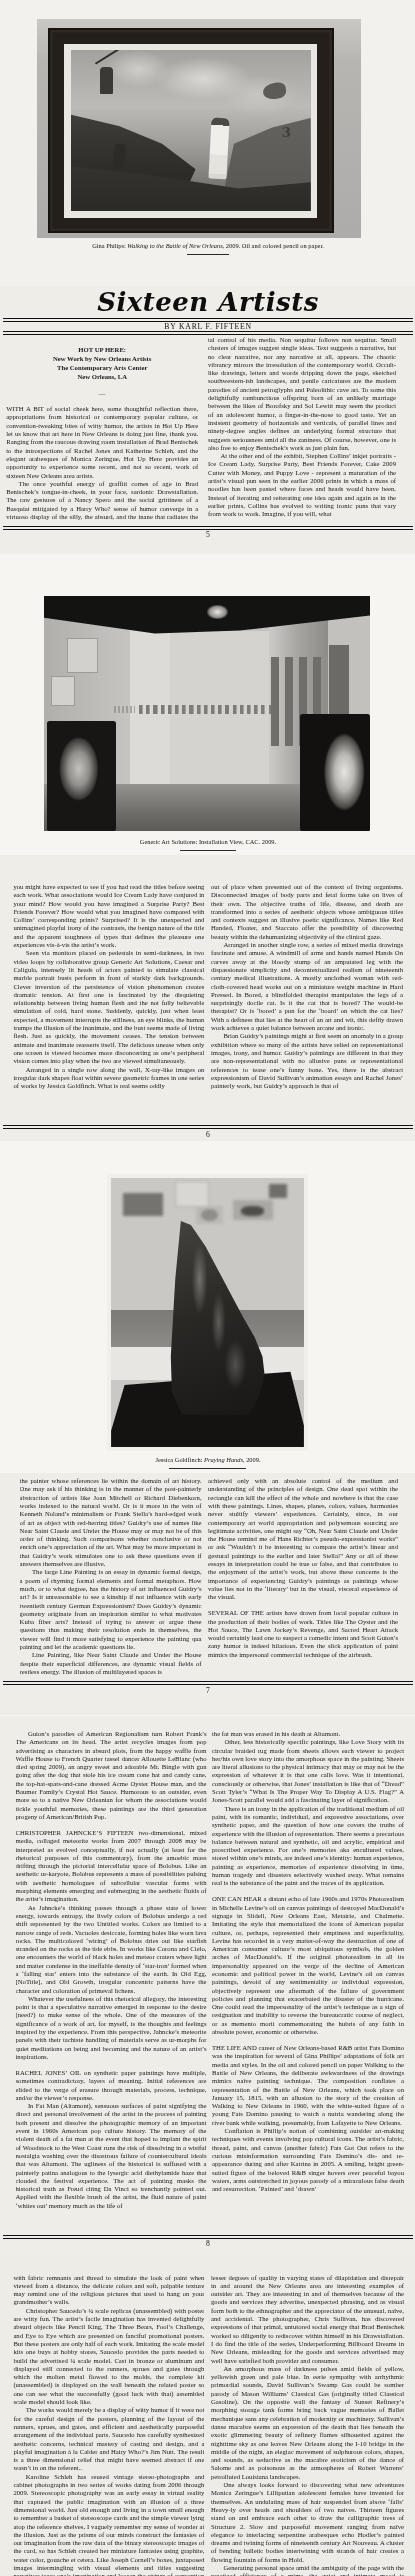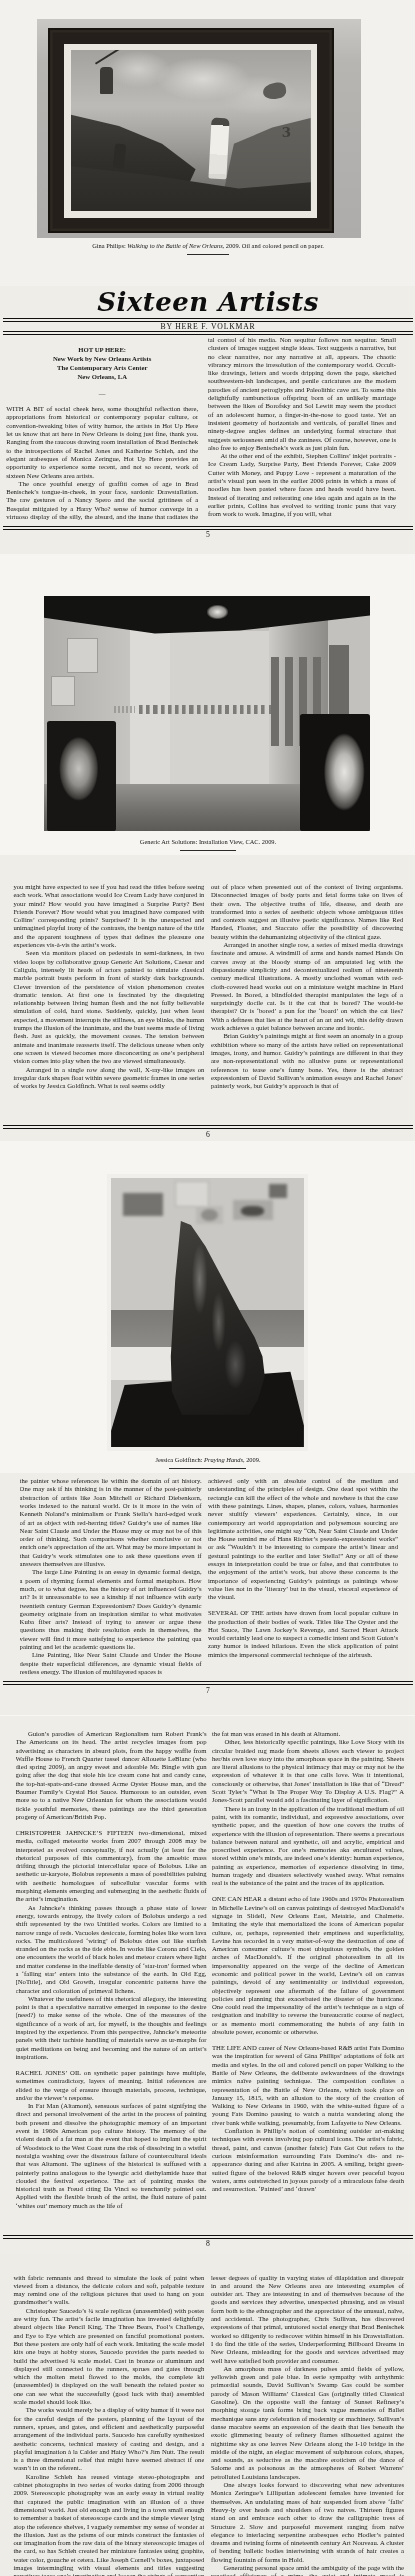--- a/index.html
+++ b/index.html
@@ -144,21 +144,21 @@
       <i>Walking to the Battle of New Orleans,</i>
       <span>2009. Oil and colored pencil on paper.</span>
     </div>
     <div class="cap-rule" style="left:187px;top:254px;width:42px;"></div>
   </div>
 
   <div class="page bg-b" style="top:286px;height:268px;">
     <div class="artifact"></div>
     <h1 class="headline" style="top:1px;margin:0;">Sixteen Artists</h1>
     <div class="rule-hb" style="top:32px;"></div>
-    <div class="byline" style="top:36px;">BY HERE F. VOLKMAR</div>
+    <div class="byline" style="top:36px;">BY KARL F. FIFTEEN</div>
     <div class="rule-bt" style="top:45px;"></div>
 
     <div class="col" style="left:6.2px;top:50px;width:192px;height:185px;">
       <div class="showinfo">
         <div>HOT UP HERE:</div>
         <div>New Work by New Orleans Artists</div>
         <div>The Contemporary Arts Center</div>
         <div>New Orleans, LA</div>
       </div>
       <div class="showdash">—</div>

